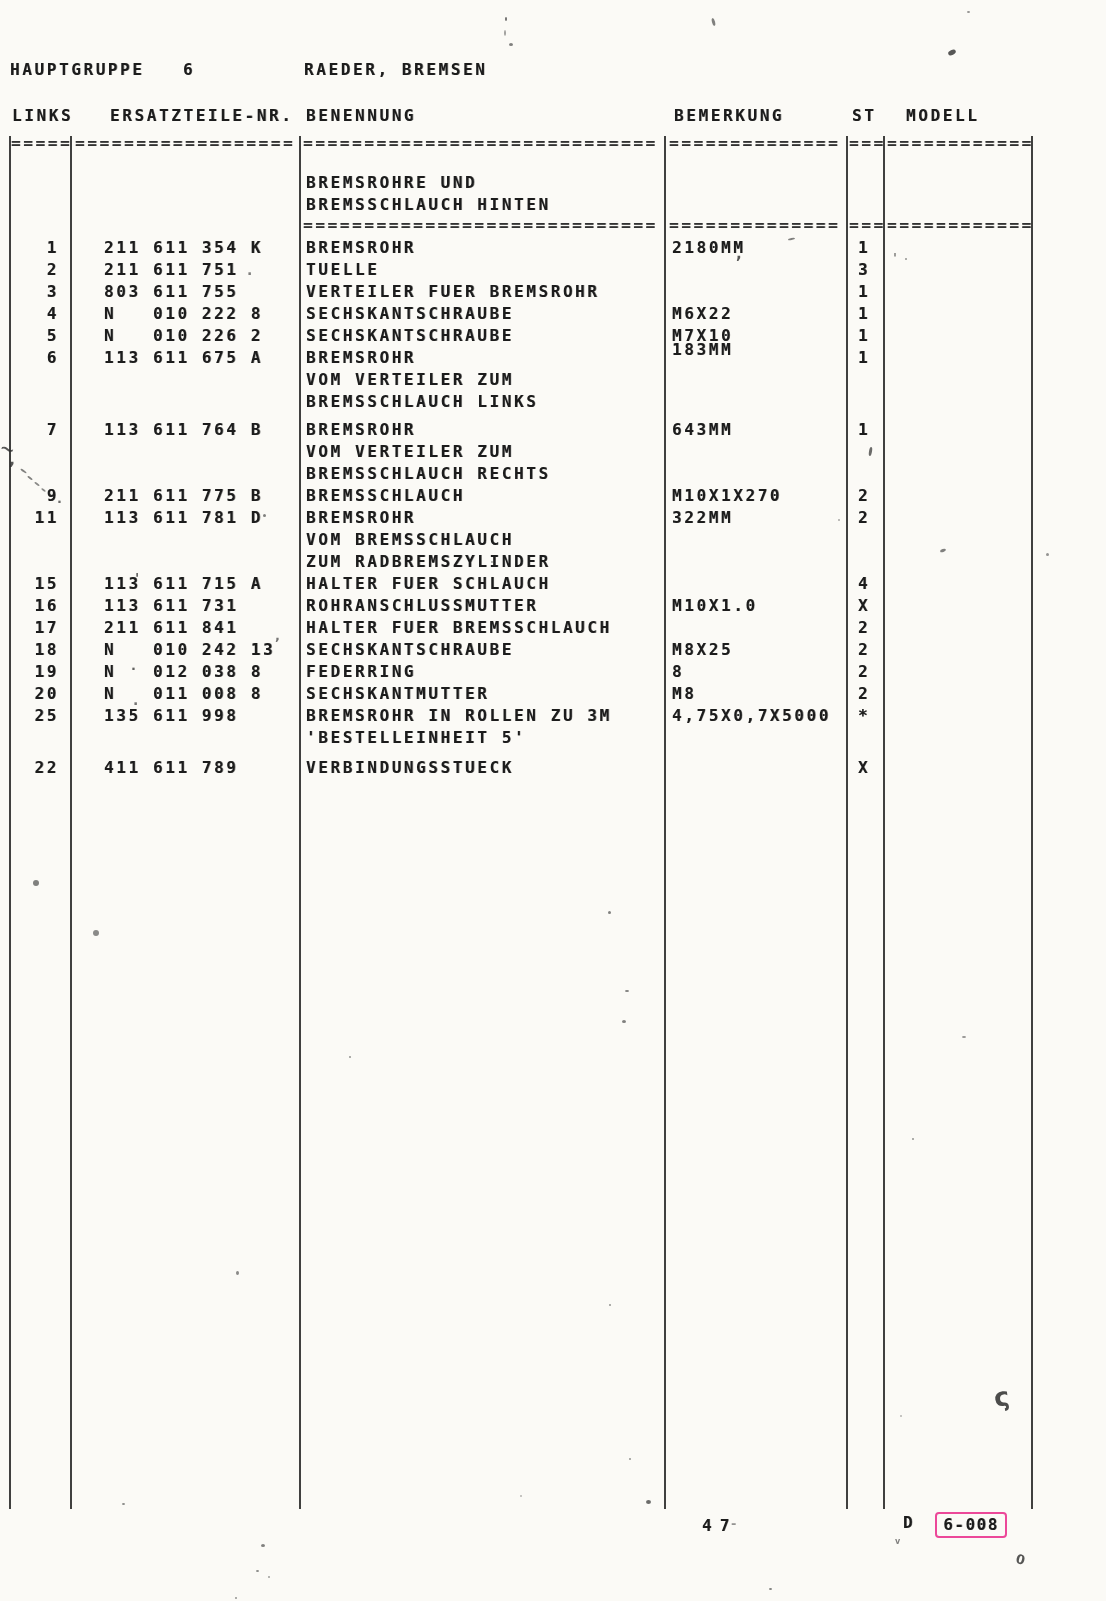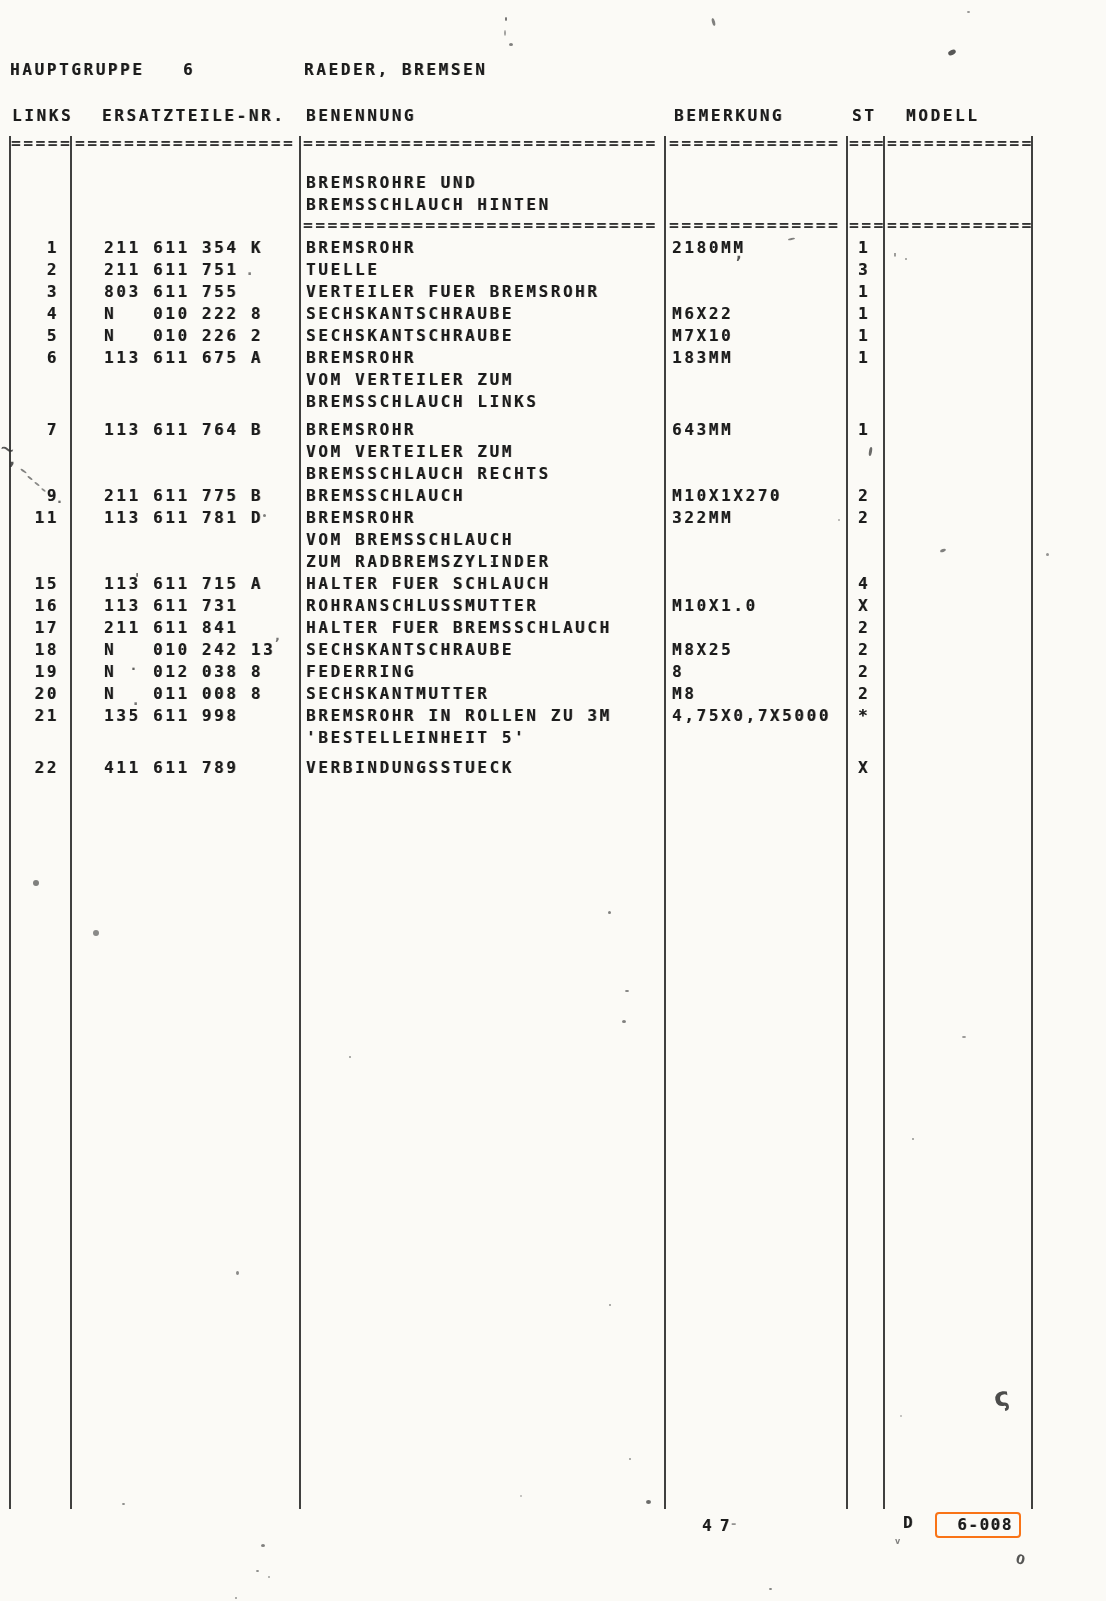--- a/index.html
+++ b/index.html
@@ -12,39 +12,38 @@
   .t {
     position:absolute; font-size:16px; line-height:17px;
     letter-spacing:2.6px; white-space:pre;
     text-shadow:0.6px 0.3px 0 rgba(28,28,28,0.5);
   }
   .sep { color:#222; opacity:.92; }
   .vline { position:absolute; width:2px; background:#2b2b2b; opacity:.9; }
   .right { text-align:right; }
   .center { text-align:center; }
   .codebox {
-    position:absolute; border:2px solid #f97316; border-radius:4px;
+    position:absolute; border:2px solid #ec4899; border-radius:4px;
     font-size:16px; letter-spacing:1.5px; text-align:center;
     text-shadow:0.6px 0.3px 0 rgba(28,28,28,0.5);
-    padding-left:14px;
   }
   .speck { position:absolute; background:#2e2e2e; border-radius:50%; }
   .mark { position:absolute; color:#2e2e2e; font-family:"DejaVu Sans", sans-serif; font-weight:700; white-space:pre; }
 </style>
 </head>
 <body>
 
 <div class="page">
 
   <div class="t" style="left:10px;top:61px">HAUPTGRUPPE</div>
   <div class="t" style="left:183px;top:61px">6</div>
   <div class="t" style="left:304px;top:61px">RAEDER, BREMSEN</div>
 
   <div class="t" style="left:12px;top:107px">LINKS</div>
-  <div class="t" style="left:102px;top:107px">ERSATZTEILE-NR.</div>
+  <div class="t" style="left:110px;top:107px">ERSATZTEILE-NR.</div>
   <div class="t" style="left:306px;top:107px">BENENNUNG</div>
   <div class="t" style="left:674px;top:107px">BEMERKUNG</div>
   <div class="t" style="left:852px;top:107px">ST</div>
   <div class="t" style="left:906px;top:107px">MODELL</div>
 
   <div class="t" style="left:306px;top:174px">BREMSROHRE UND</div>
   <div class="t" style="left:306px;top:196px">BREMSSCHLAUCH HINTEN</div>
 
   <div id="gen">
       <div class="vline" style="left:9px;top:136px;height:1373px"></div>
@@ -85,21 +84,21 @@
       <div class="t right" style="left:9px;top:327px;width:50px">5</div>
       <div class="t" style="left:104px;top:327px">N   010 226 2</div>
       <div class="t" style="left:306px;top:327px">SECHSKANTSCHRAUBE</div>
       <div class="t" style="left:672px;top:327px">M7X10</div>
       <div class="t center" style="left:847px;top:327px;width:34px">1</div>
       <div class="t right" style="left:9px;top:349px;width:50px">6</div>
       <div class="t" style="left:104px;top:349px">113 611 675 A</div>
       <div class="t" style="left:306px;top:349px">BREMSROHR</div>
       <div class="t" style="left:306px;top:371px">VOM VERTEILER ZUM</div>
       <div class="t" style="left:306px;top:393px">BREMSSCHLAUCH LINKS</div>
-      <div class="t" style="left:672px;top:349px">183MM</div>
+      <div class="t" style="left:672px;top:341px">183MM</div>
       <div class="t center" style="left:847px;top:349px;width:34px">1</div>
       <div class="t right" style="left:9px;top:421px;width:50px">7</div>
       <div class="t" style="left:104px;top:421px">113 611 764 B</div>
       <div class="t" style="left:306px;top:421px">BREMSROHR</div>
       <div class="t" style="left:306px;top:443px">VOM VERTEILER ZUM</div>
       <div class="t" style="left:306px;top:465px">BREMSSCHLAUCH RECHTS</div>
       <div class="t" style="left:672px;top:421px">643MM</div>
       <div class="t center" style="left:847px;top:421px;width:34px">1</div>
       <div class="t right" style="left:9px;top:487px;width:50px">9</div>
       <div class="t" style="left:104px;top:487px">211 611 775 B</div>
@@ -134,21 +133,21 @@
       <div class="t right" style="left:9px;top:663px;width:50px">19</div>
       <div class="t" style="left:104px;top:663px">N   012 038 8</div>
       <div class="t" style="left:306px;top:663px">FEDERRING</div>
       <div class="t" style="left:672px;top:663px">8</div>
       <div class="t center" style="left:847px;top:663px;width:34px">2</div>
       <div class="t right" style="left:9px;top:685px;width:50px">20</div>
       <div class="t" style="left:104px;top:685px">N   011 008 8</div>
       <div class="t" style="left:306px;top:685px">SECHSKANTMUTTER</div>
       <div class="t" style="left:672px;top:685px">M8</div>
       <div class="t center" style="left:847px;top:685px;width:34px">2</div>
-      <div class="t right" style="left:9px;top:707px;width:50px">21</div>
+      <div class="t right" style="left:9px;top:707px;width:50px">25</div>
       <div class="t" style="left:104px;top:707px">135 611 998</div>
       <div class="t" style="left:306px;top:707px">BREMSROHR IN ROLLEN ZU 3M</div>
       <div class="t" style="left:306px;top:729px">'BESTELLEINHEIT 5'</div>
       <div class="t" style="left:672px;top:707px">4,75X0,7X5000</div>
       <div class="t center" style="left:847px;top:707px;width:34px">*</div>
       <div class="t right" style="left:9px;top:759px;width:50px">22</div>
       <div class="t" style="left:104px;top:759px">411 611 789</div>
       <div class="t" style="left:306px;top:759px">VERBINDUNGSSTUECK</div>
       <div class="t center" style="left:847px;top:759px;width:34px">X</div>
       <div class="speck" style="left:505px;top:17px;width:2px;height:4px;opacity:0.7;transform:rotate(0deg)"></div>

